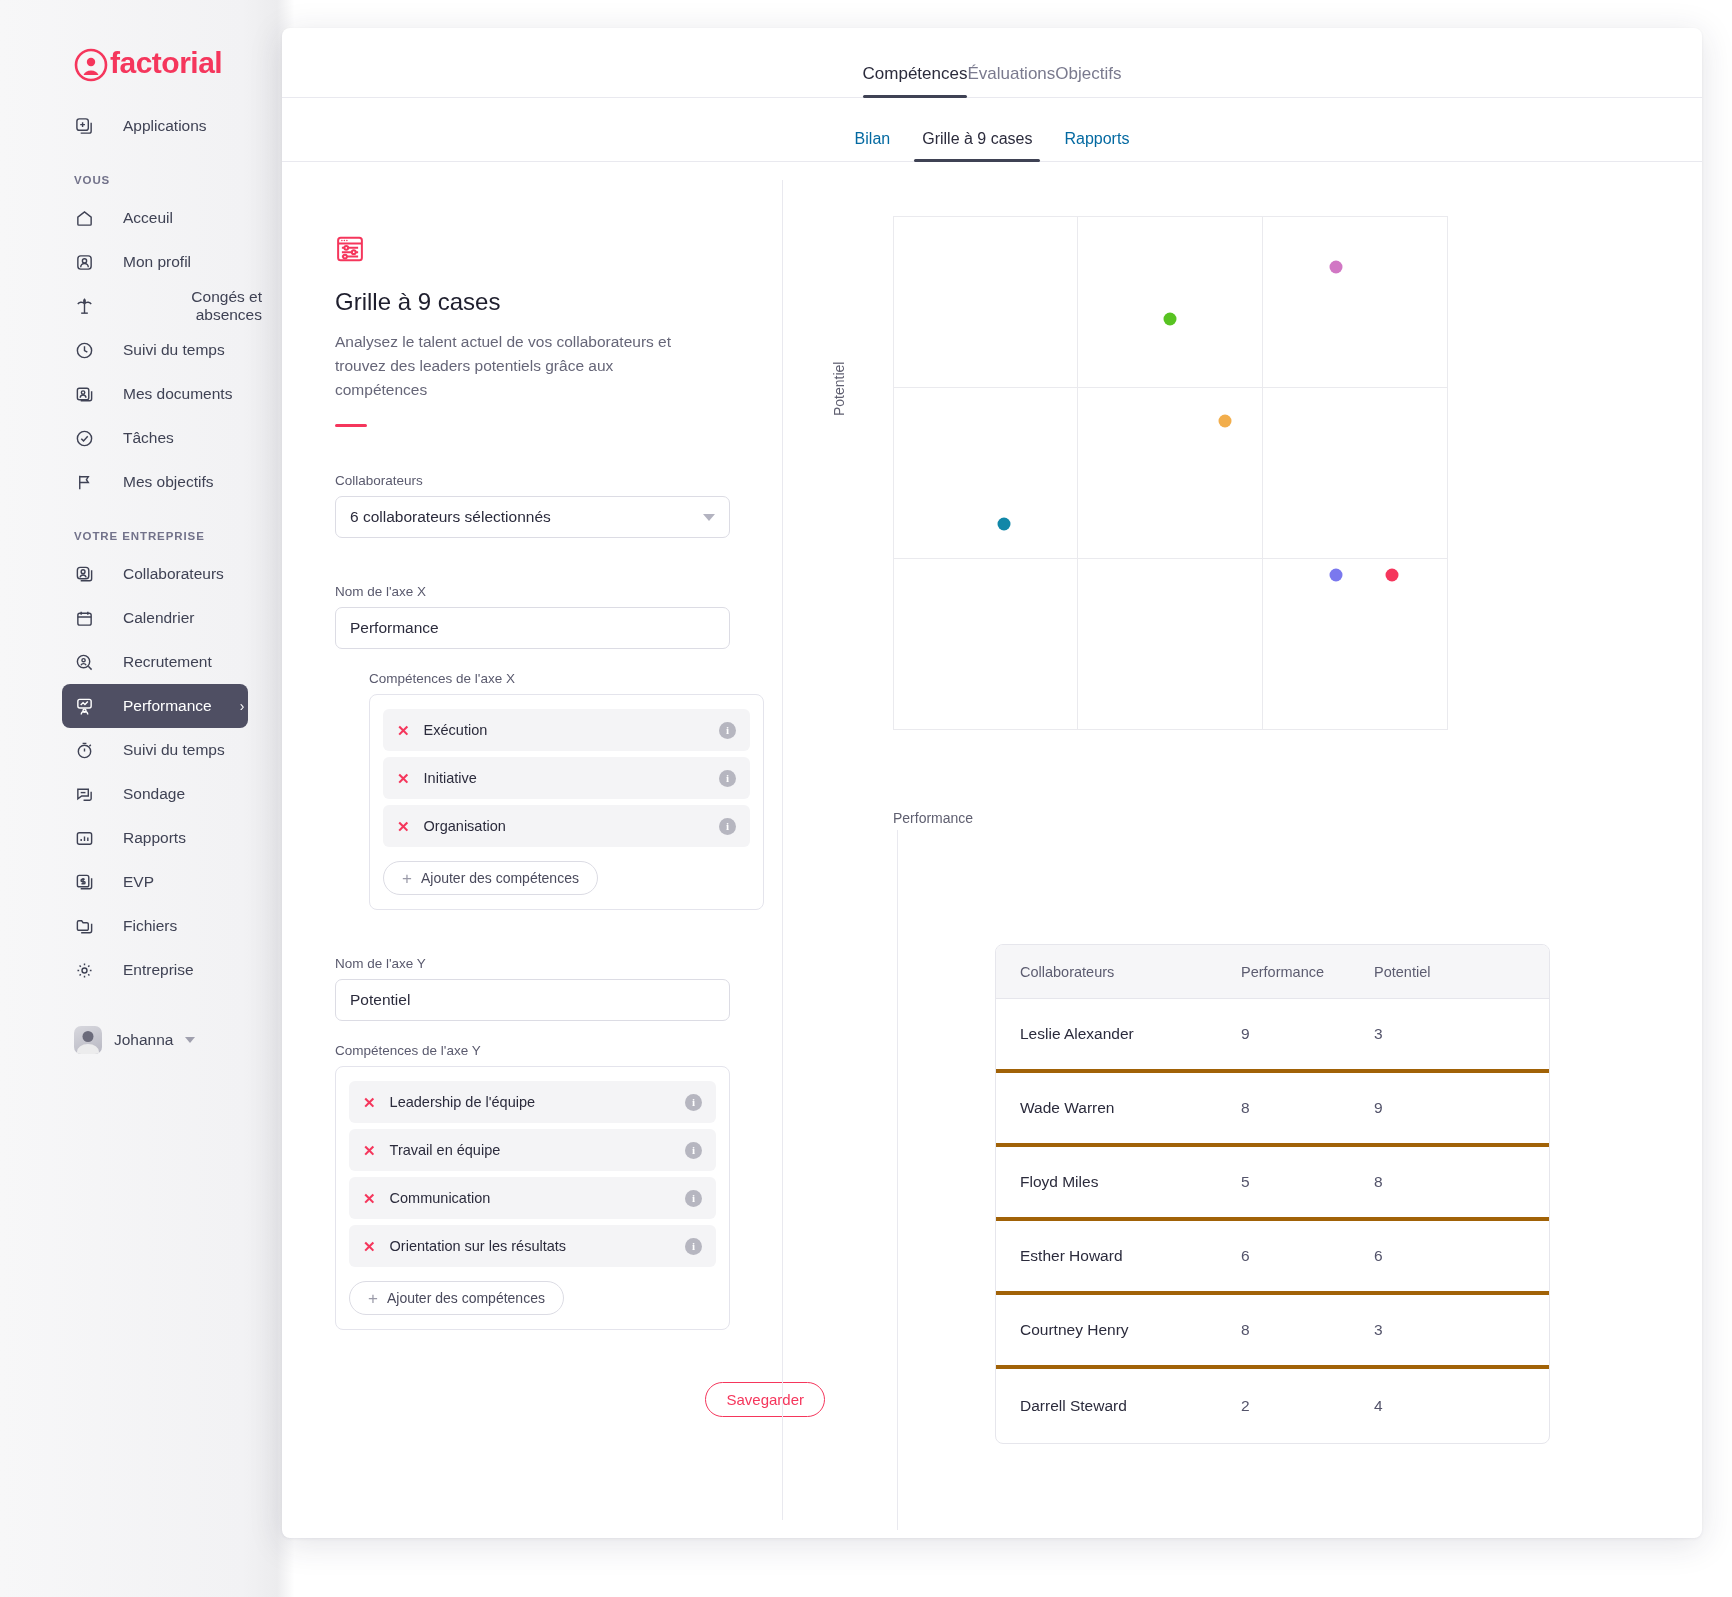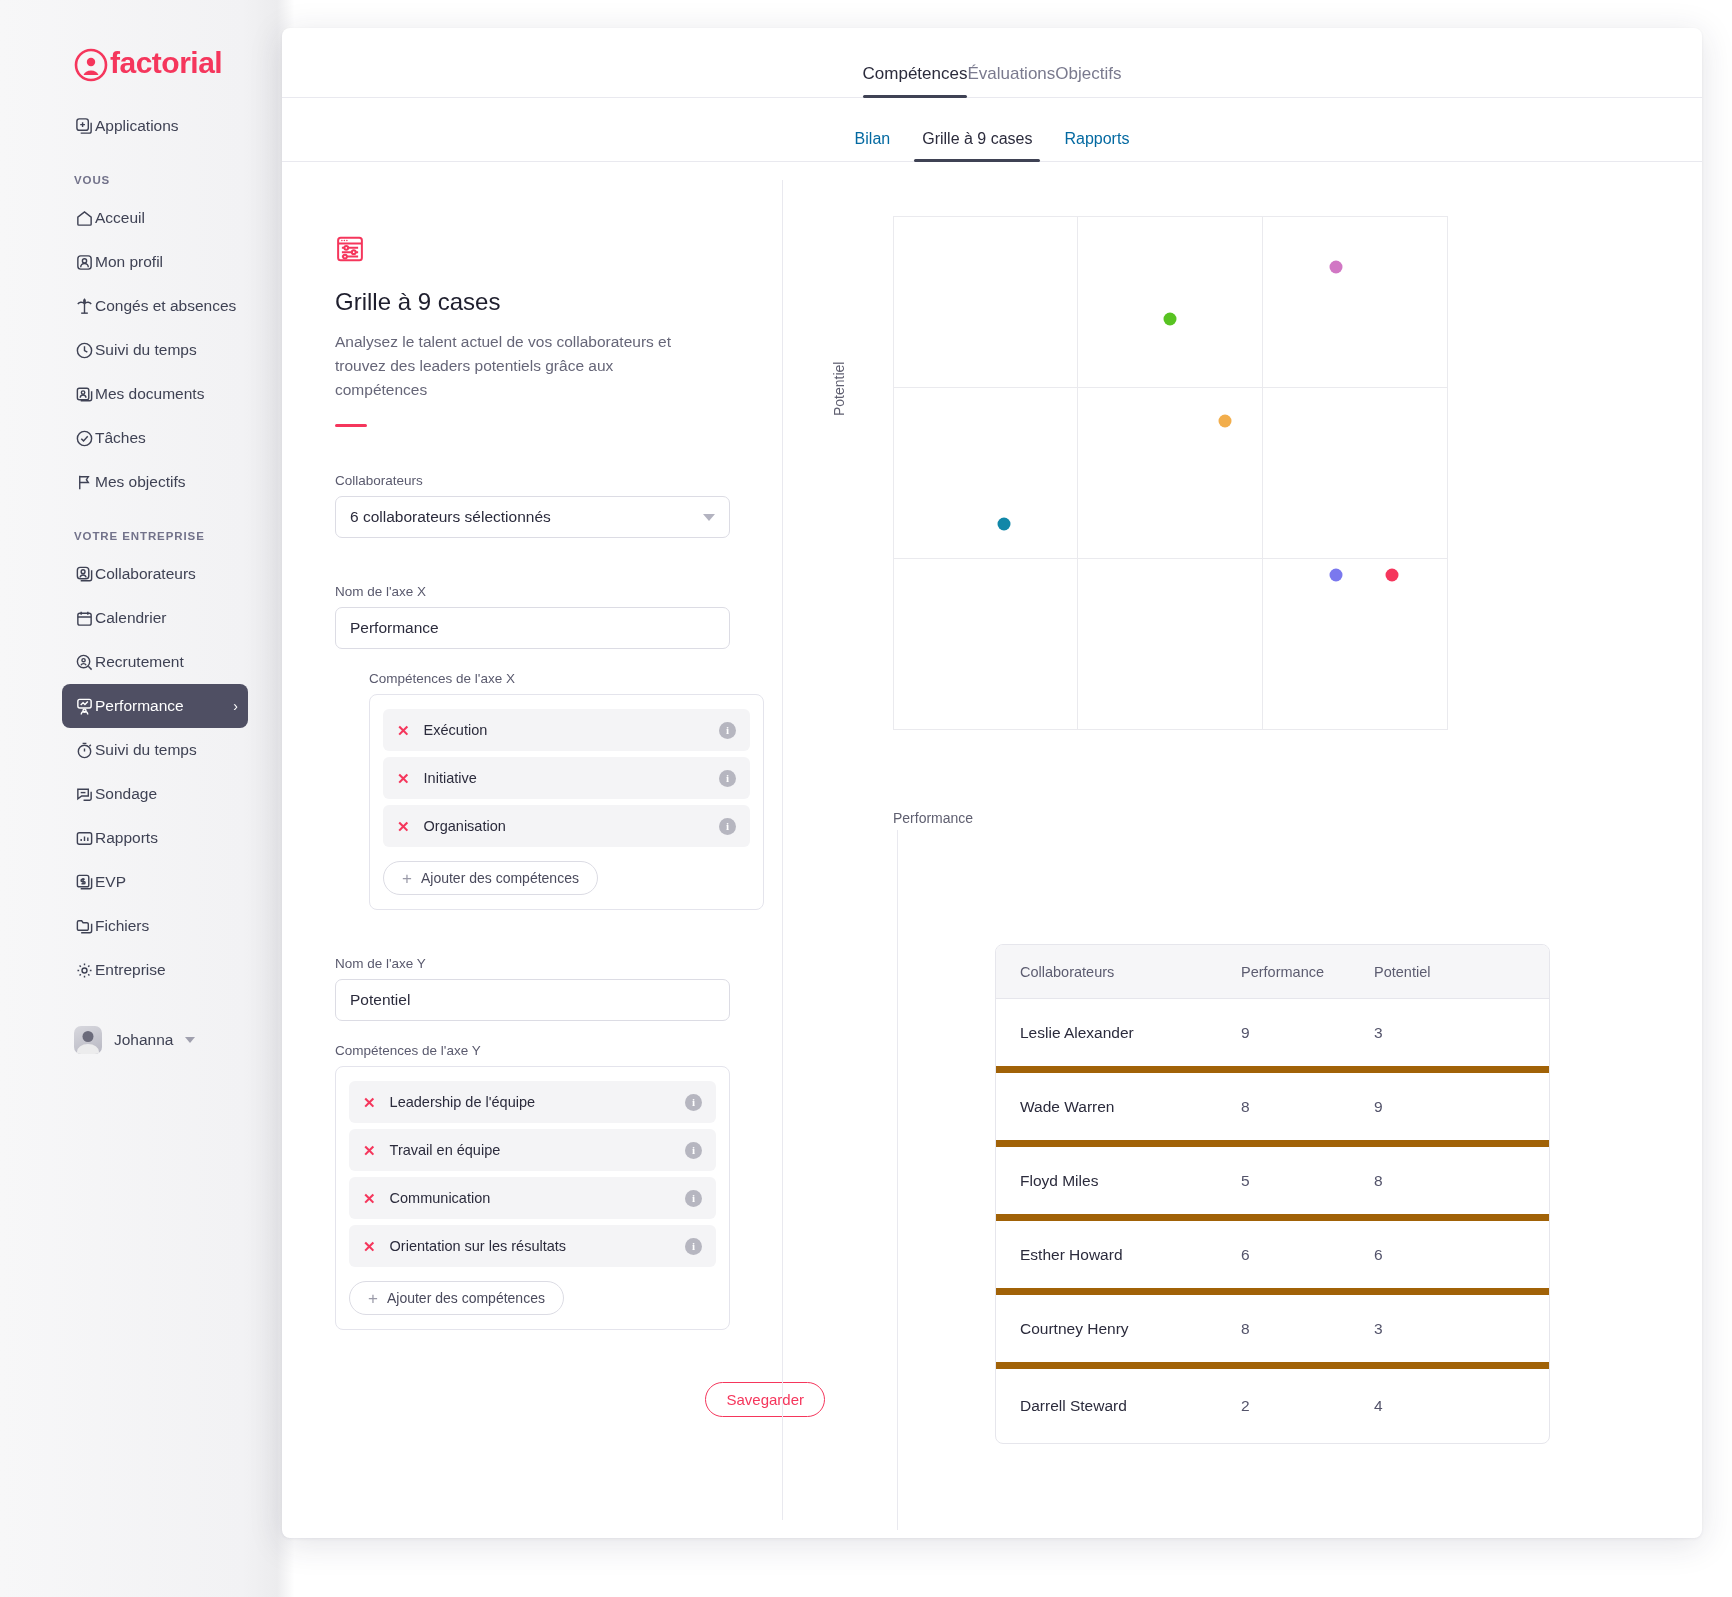--- a/index.html
+++ b/index.html
@@ -27,25 +27,26 @@
     padding: 48px 0 0 56px;
     height: 104px;
   }
   .logo-mark { width: 34px; height: 34px; flex: none; }
   .logo-word {
     font-size: 30px; font-weight: bold; color: #f5365c;
     letter-spacing: -0.5px; line-height: 1;
   }
   .nav { padding-left: 56px; }
   .nav-item {
-    display: flex; align-items: center; gap: 0;
+    display: flex; align-items: center; gap: 28px;
     height: 44px; border-radius: 8px;
     color: #3f4254; font-size: 15.5px;
     padding-right: 10px;
     cursor: pointer;
+    text-align: right;
   }
   .nav-item .ico { width: 21px; height: 21px; flex: none; color: #3f4254; display:flex; align-items:center; justify-content:center;}
   .nav-item.active {
     background: #4f4f63; color: #ffffff;
     margin-left: -12px; padding-left: 12px;
     width: 186px;
   }
   .nav-item.active .ico { color: #ffffff; }
   .nav-item.active .chev { margin-left: auto; font-size: 14px; }
   .nav-section {
@@ -205,21 +206,21 @@
     width: 555px; border: 1px solid #e6e6ec; border-radius: 8px;
     overflow: hidden; background: #fff;
   }
   .tbl-head {
     display: flex; height: 54px; align-items: center;
     background: #f6f6f8; border-bottom: 1px solid #e6e6ec;
     font-size: 14.5px; color: #5c5c70;
   }
   .tbl-row {
     display: flex; height: 74px; align-items: center;
-    border-bottom: 7px solid #a16207; font-size: 15.5px; color: #2b2b3c;
+    border-bottom: 4px solid #a16207; font-size: 15.5px; color: #2b2b3c;
   }
   .tbl-row:last-child { border-bottom: none; }
   .c-name { width: 245px; padding-left: 24px; }
   .c-perf { width: 133px; }
   .c-pot  { width: 133px; }
   .tbl-row .c-perf, .tbl-row .c-pot { color: #53536a; }
 </style>
 </head>
 <body>
 

